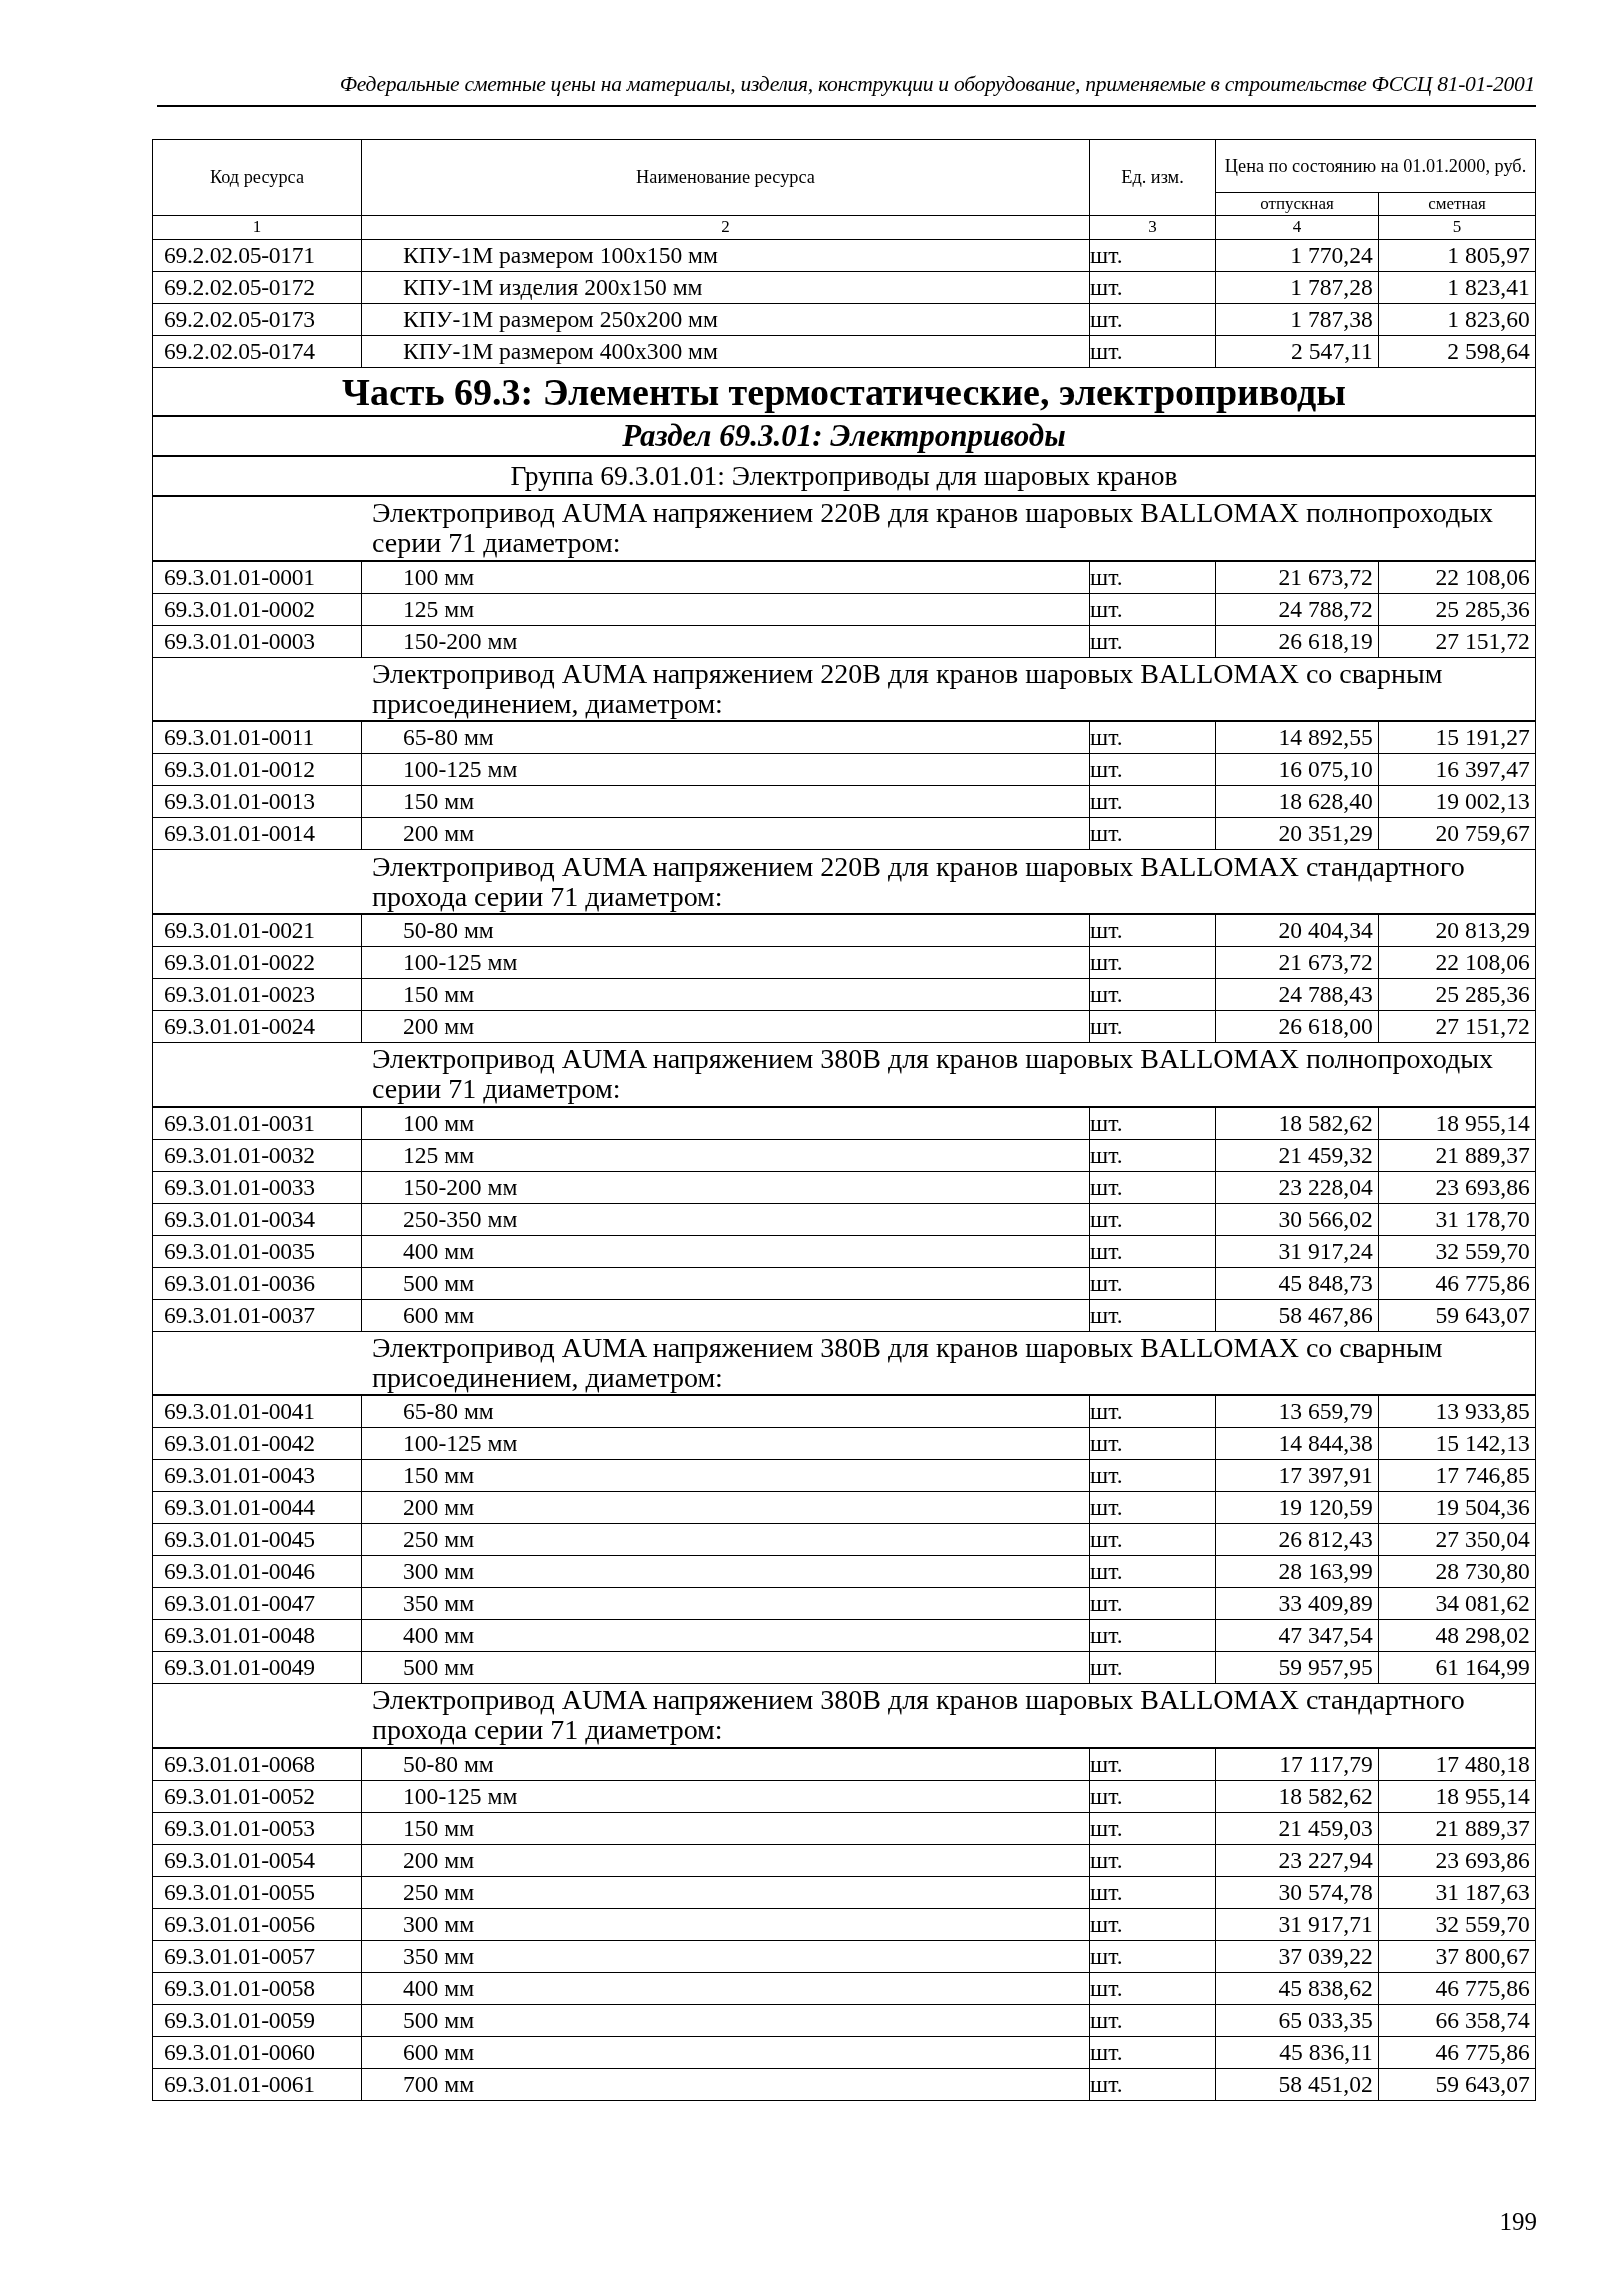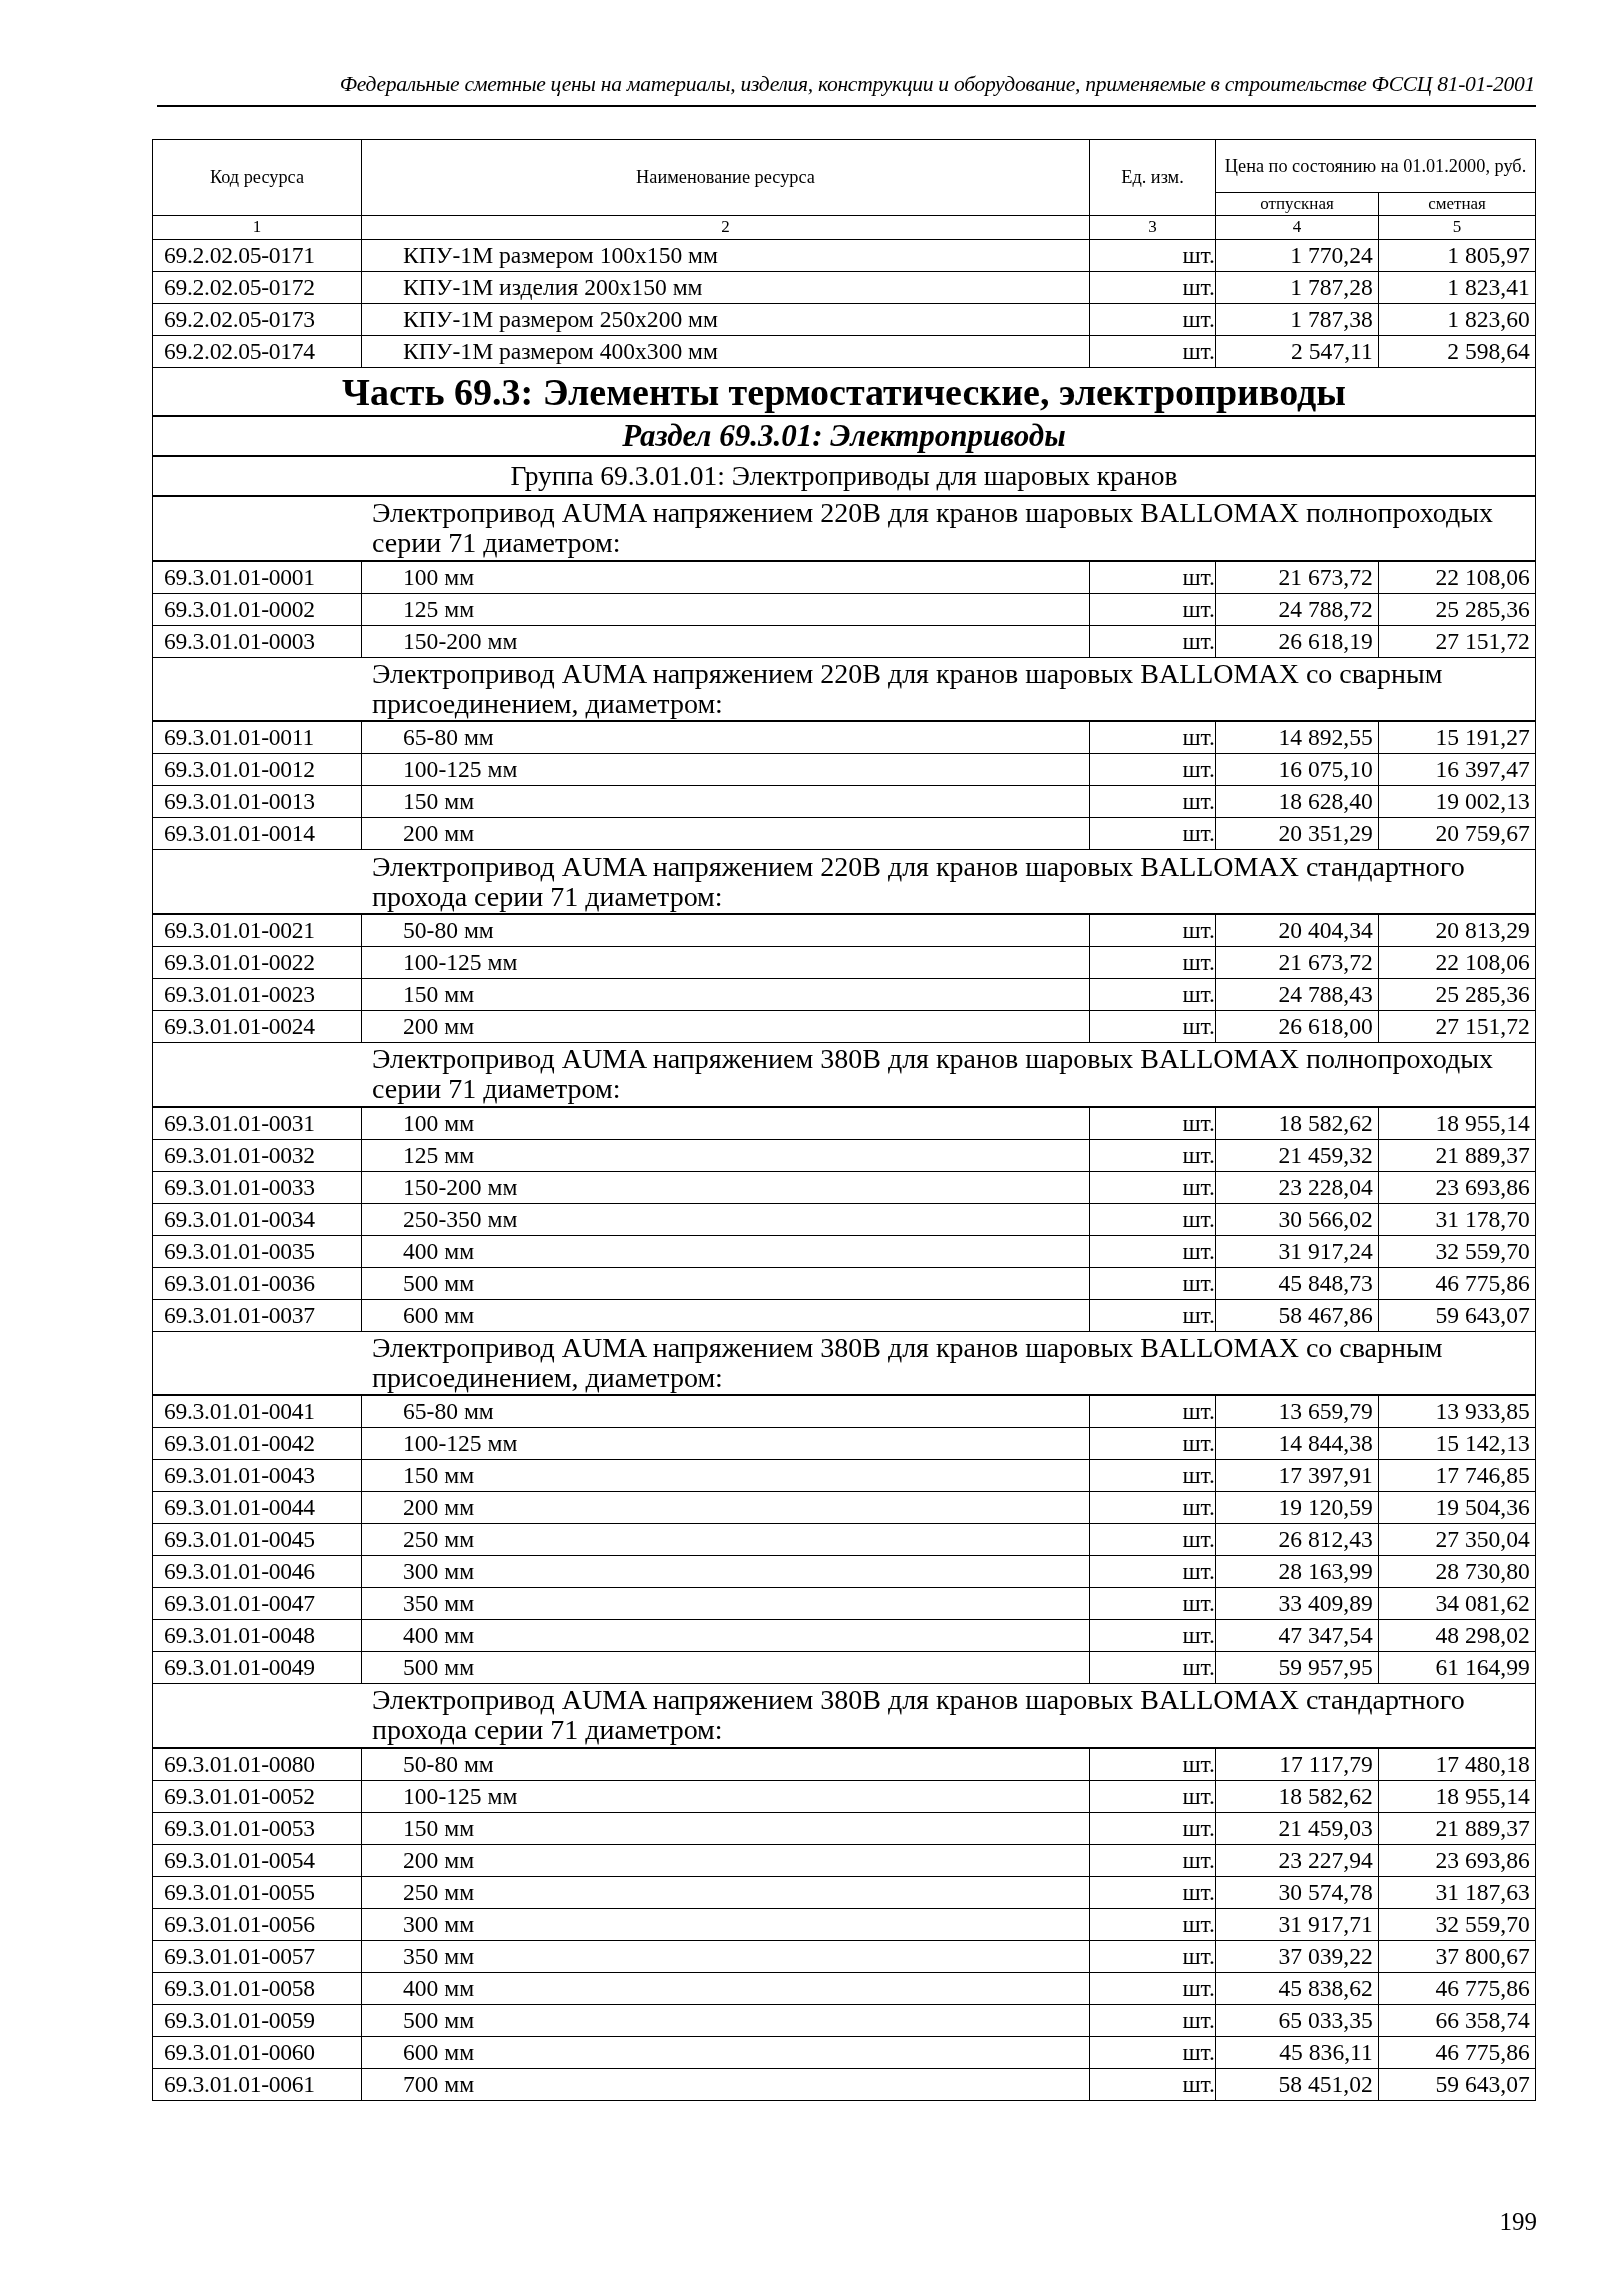--- a/index.html
+++ b/index.html
@@ -24,21 +24,21 @@
   }
   col.c1 { width: 209px; } col.c2 { width: 728px; } col.c3 { width: 126px; }
   col.c4 { width: 163px; } col.c5 { width: 157px; }
   .th-small { font-size: 18.3px; text-align: center; line-height: 21px; }
   .hdr-main td { height: 52px; }
   .hdr-sub td { height: 21.6px; font-size: 17px; }
   .hdr-num td { height: 23.6px; font-size: 17px; text-align: center; border-bottom: 2px solid #000; }
   tr.data td { height: 31px; font-size: 23.6px; line-height: 31px; white-space: nowrap; border-bottom: 1.3px solid #000; }
   tr.data td.code { padding-left: 11px; letter-spacing: -0.3px; }
   tr.data td.name { padding-left: 41px; }
-  tr.data td.unit { text-align: right; }
+  tr.data td.unit { text-align: left; }
   tr.data td.num { text-align: right; padding-right: 5.2px; }
   tr.part td { height: 47px; font-size: 38px; font-weight: bold; text-align: center; border-bottom: 2px solid #000; }
   tr.section td { height: 38px; font-size: 31px; font-weight: bold; text-align: center; border-bottom: 2px solid #000; font-style: italic; }
   tr.group td { height: 38px; font-size: 27.5px; font-weight: normal; text-align: center; border-bottom: 2px solid #000; }
   tr.subhead td { font-size: 28px; line-height: 30px; padding: 1.3px 26px 1.3px 219px; border-bottom: 2px solid #000; height: 60px; }
   .page-number {
     position: absolute; left: 1472px; top: 2208px; width: 65px; text-align: right;
     font-size: 25px;
   }
 </style>
@@ -312,21 +312,21 @@
         <td class="code">69.3.01.01-0049</td>
         <td class="name">500 мм</td>
         <td class="unit">шт.</td>
         <td class="num">59 957,95</td>
         <td class="num">61 164,99</td>
       </tr>
       <tr class="subhead">
         <td colspan="5">Электропривод AUMA напряжением 380В для кранов шаровых BALLOMAX стандартного прохода серии 71 диаметром:</td>
       </tr>
       <tr class="data">
-        <td class="code">69.3.01.01-0080</td>
+        <td class="code">69.3.01.01-0068</td>
         <td class="name">50-80 мм</td>
         <td class="unit">шт.</td>
         <td class="num">17 117,79</td>
         <td class="num">17 480,18</td>
       </tr>
       <tr class="data">
         <td class="code">69.3.01.01-0052</td>
         <td class="name">100-125 мм</td>
         <td class="unit">шт.</td>
         <td class="num">18 582,62</td>

